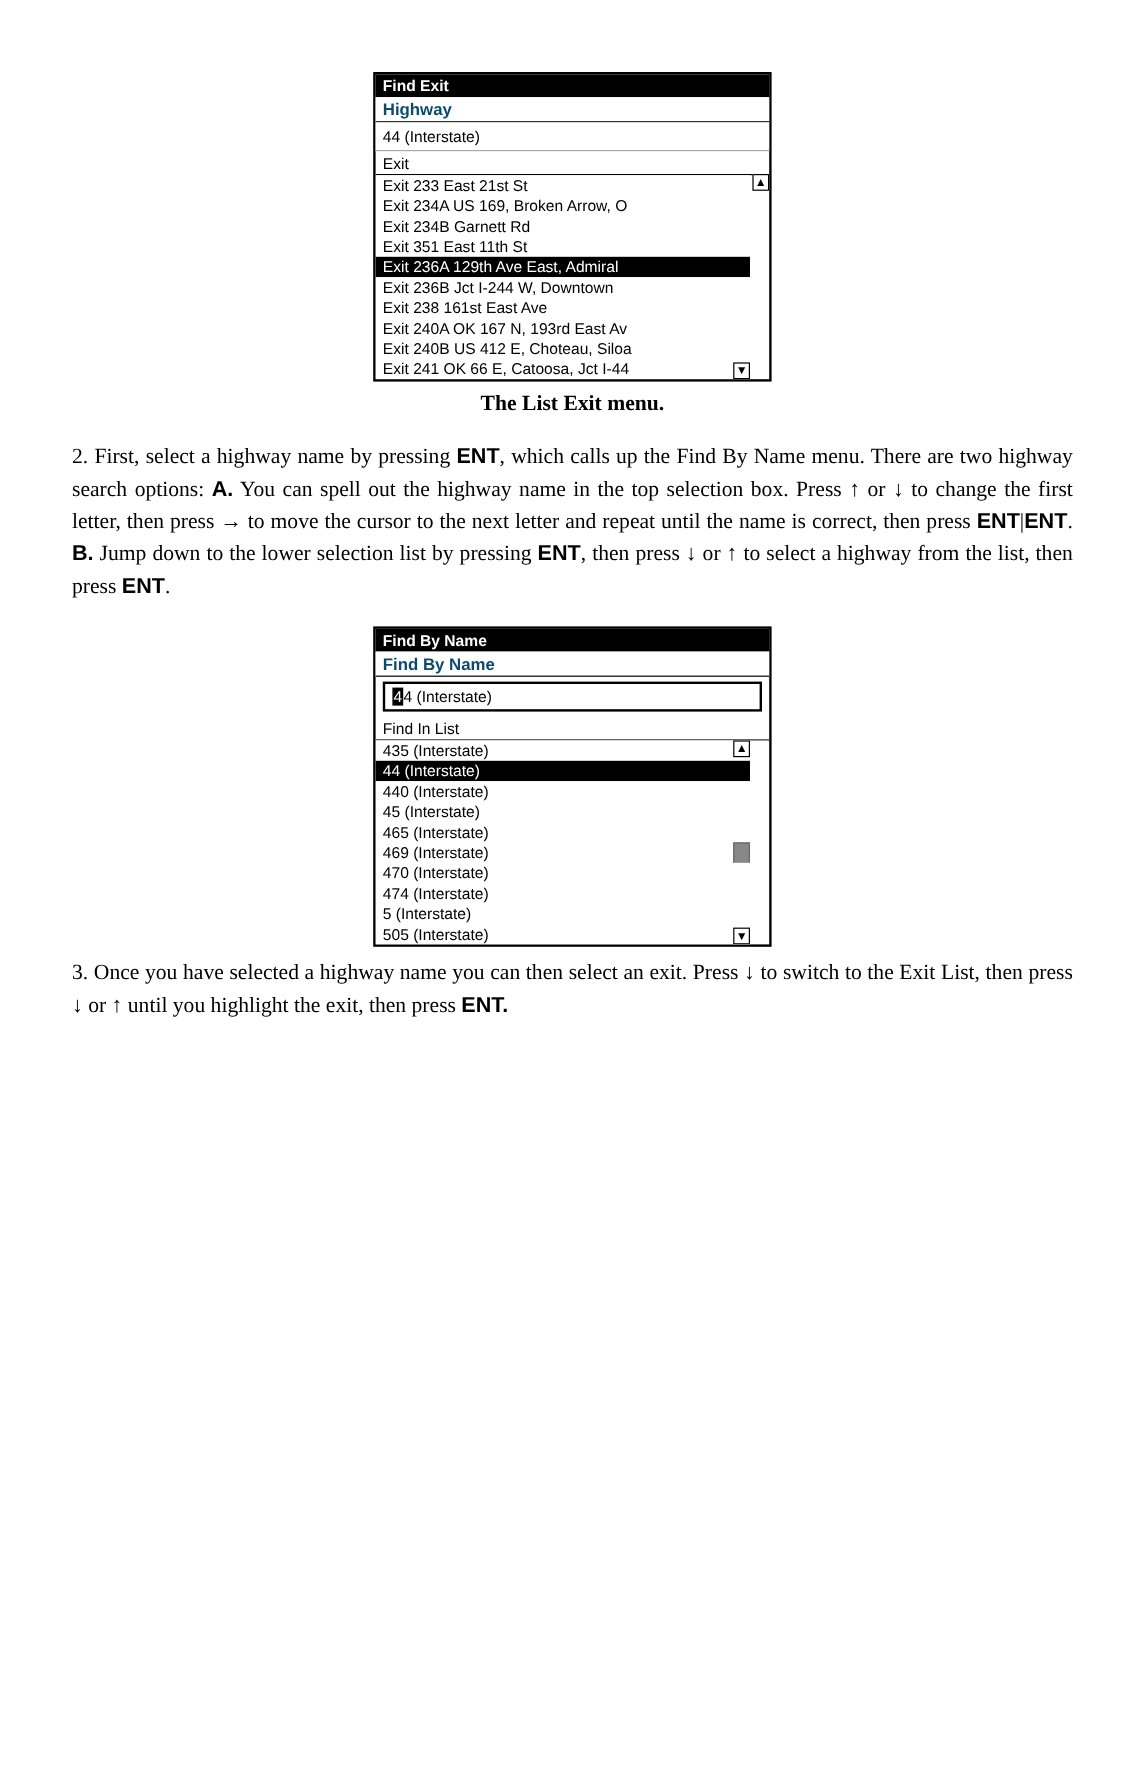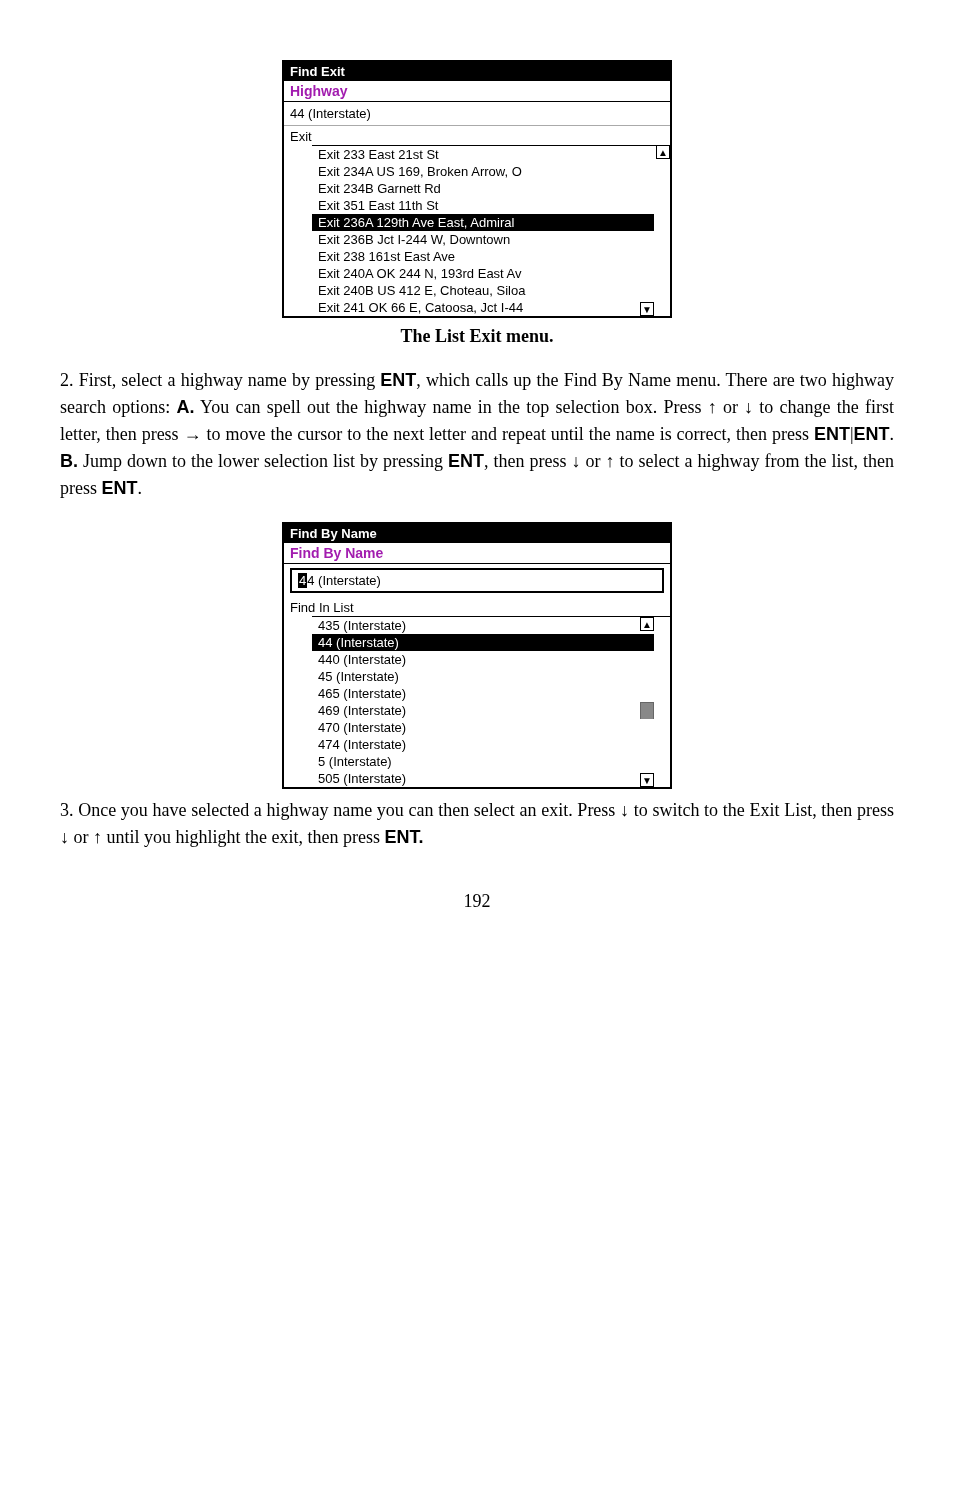--- a/index.html
+++ b/index.html
@@ -21,37 +21,37 @@
 
     
     .menu-container {
       display: flex;
       justify-content: center;
       margin: 20px 0 8px 0;
     }
 
     .menu-box {
       border: 2px solid #000;
-      width: 390px;
+      width: 332px;
       background: #fff;
       font-family: Arial, Helvetica, sans-serif;
       font-size: 13px;
     }
 
     .menu-title-bar {
       background: #000;
       color: #fff;
       padding: 2px 6px;
       font-weight: bold;
       font-size: 13px;
     }
 
     .menu-subtitle {
       background: #fff;
-      color: #a21caf;
+      color: #0c4a6e;
       padding: 2px 6px;
       font-weight: bold;
       font-size: 14px;
       border-bottom: 1px solid #000;
     }
 
     .menu-current-value {
       padding: 4px 6px;
       border-bottom: 1px solid #aaa;
       font-size: 13px;
@@ -85,21 +85,20 @@
     }
 
     
     .menu-list-wrapper {
       position: relative;
       overflow: hidden;
     }
 
     .menu-list-inner {
       padding-right: 16px;
-      margin-left: 28px;
     }
 
     .caption {
       text-align: center;
       font-weight: bold;
       margin-bottom: 20px;
       font-size: 18px;
     }
 
     
@@ -155,21 +154,21 @@
       <div class="menu-section-label">Exit</div>
       <div class="menu-list-wrapper">
         <div class="menu-list menu-list-inner">
           <div class="menu-item">Exit 233 East 21st St</div>
           <div class="menu-item">Exit 234A US 169, Broken Arrow, O</div>
           <div class="menu-item">Exit 234B Garnett Rd</div>
           <div class="menu-item">Exit 351 East 11th St</div>
           <div class="menu-item highlighted">Exit 236A 129th Ave East, Admiral</div>
           <div class="menu-item">Exit 236B Jct I-244 W, Downtown</div>
           <div class="menu-item">Exit 238 161st East Ave</div>
-          <div class="menu-item">Exit 240A OK 244 N, 193rd East Av</div>
+          <div class="menu-item">Exit 240A OK 167 N, 193rd East Av</div>
           <div class="menu-item">Exit 240B US 412 E, Choteau, Siloa</div>
           <div class="menu-item" style="position:relative; padding-right:18px;">Exit 241 OK 66 E, Catoosa, Jct I-44<span style="position:absolute; right:0; bottom:0; width:14px; height:14px; background:#fff; border:1px solid #000; display:flex; align-items:center; justify-content:center; font-size:10px;">▼</span></div>
         </div>
         <div style="position:absolute; right:0; top:0; width:14px; height:14px; background:#fff; border:1px solid #000; display:flex; align-items:center; justify-content:center; font-size:10px;">▲</div>
       </div>
     </div>
   </div>
 
   <div class="caption">The List Exit menu.</div>
 
@@ -200,15 +199,14 @@
         </div>
       </div>
     </div>
   </div>
 
 
   <p class="body-text">
     3. Once you have selected a highway name you can then select an exit. Press ↓ to switch to the Exit List, then press ↓ or ↑ until you highlight the exit, then press <b>ENT.</b>
   </p>
 
-  <div class="page-number">192</div>
 
 </div>
 
 </body></html>

